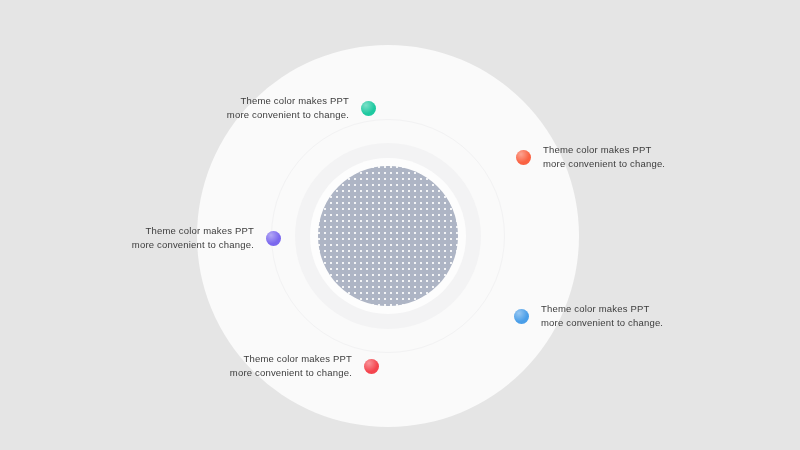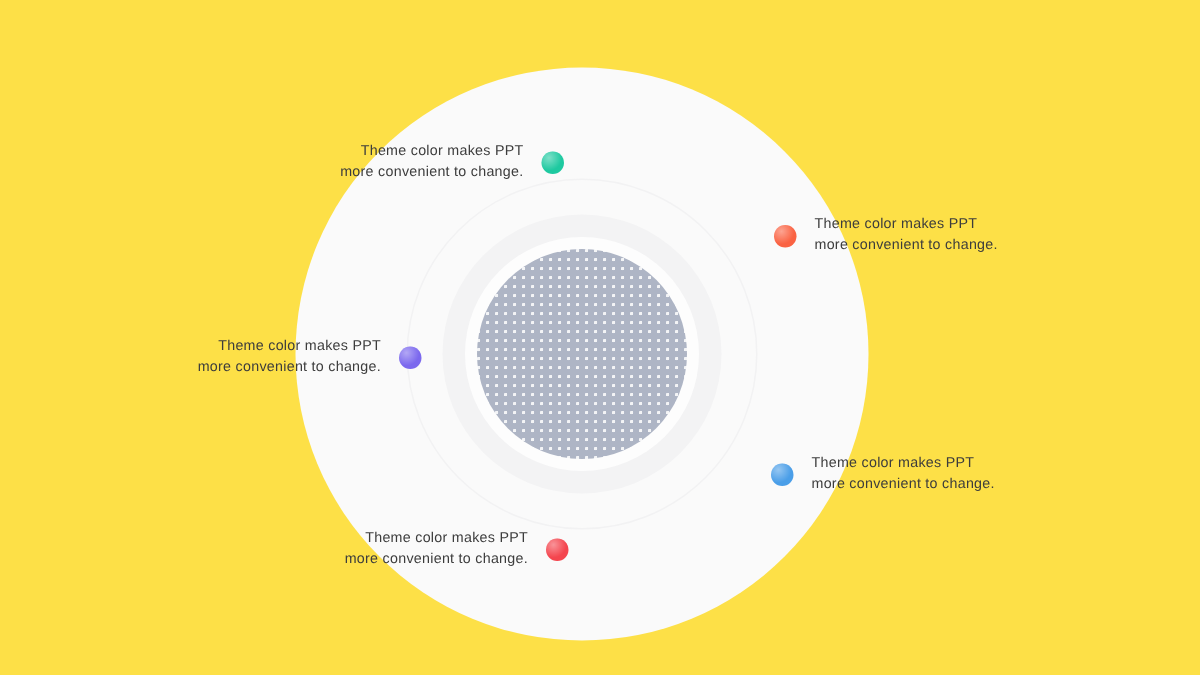--- a/index.html
+++ b/index.html
@@ -11,21 +11,21 @@
     width: 800px;
     height: 450px;
     background: #ffffff;
     font-family: "Liberation Sans", sans-serif;
     overflow: hidden;
   }
   #stage {
     position: relative;
     width: 800px;
     height: 450px;
-    background: #fde047;
+    background: #e5e5e5;
   }
 
   
   .ring {
     position: absolute;
     border-radius: 50%;
     transform: translate(-50%, -50%);
   }
   .ring-outer {
     width: 382px;

